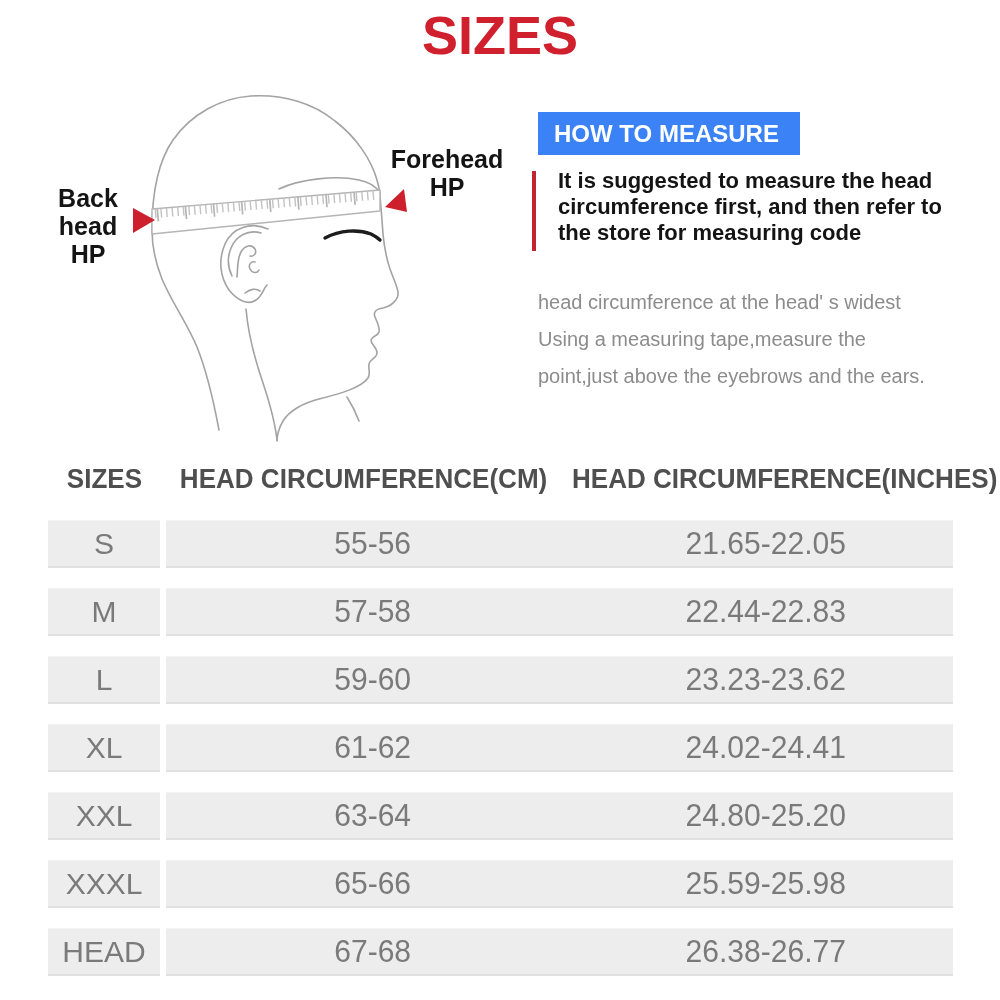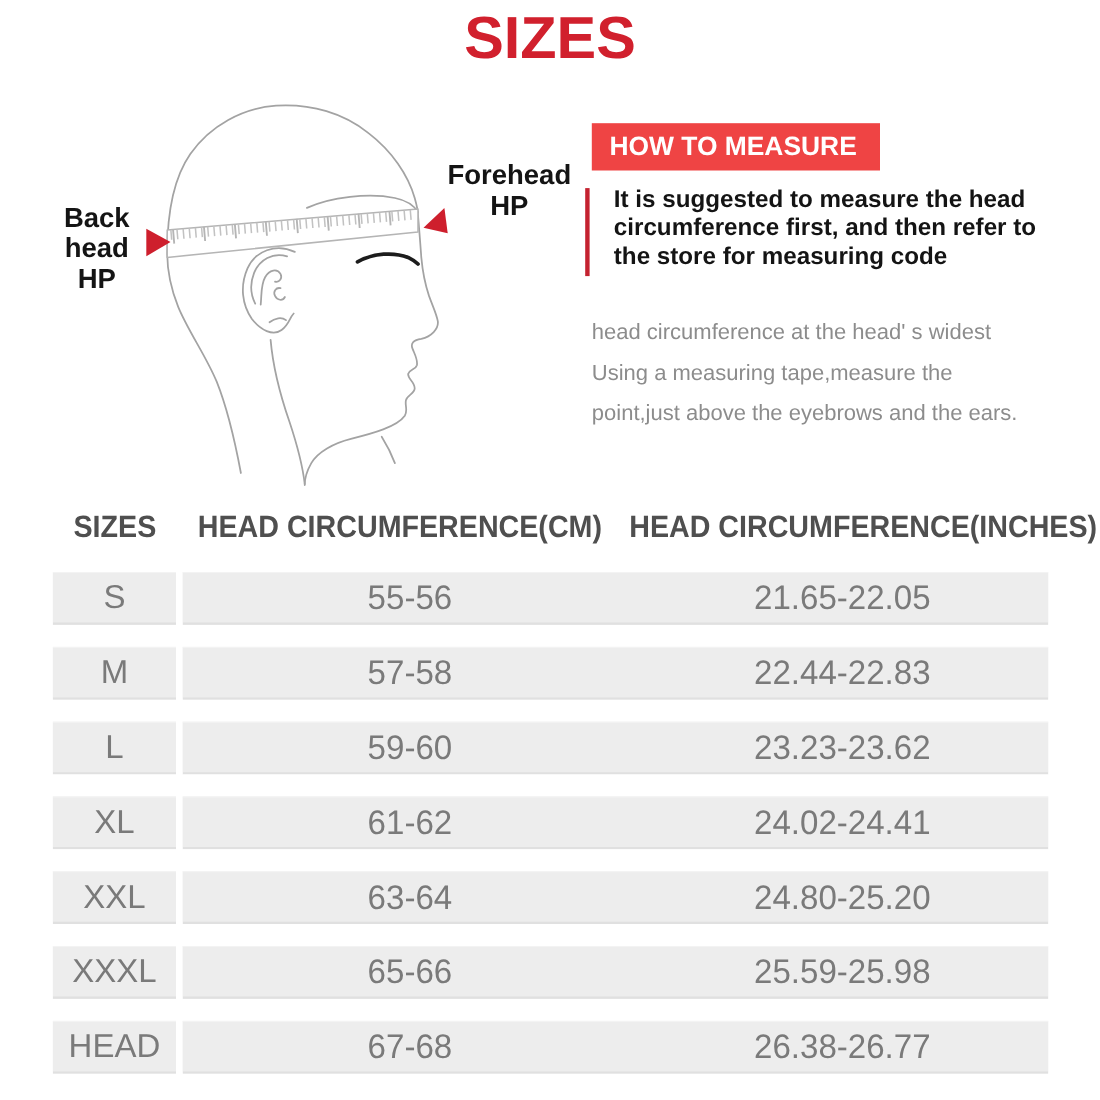--- a/index.html
+++ b/index.html
@@ -8,24 +8,24 @@
 
   
   .title{position:absolute;top:4px;left:0;width:1000px;text-align:center;
          font-size:54px;font-weight:800;letter-spacing:0px;color:#d1202d;}
 
   
   .head-svg{position:absolute;left:80px;top:85px;width:380px;height:360px;}
   .diag-label{position:absolute;text-align:center;font-weight:700;color:#141414;
               font-size:25px;line-height:28px;}
   .back-label{left:34px;top:184px;width:108px;}
-  .fore-label{left:385px;top:145px;width:124px;margin-left:16px;}
+  .fore-label{left:385px;top:145px;width:124px;}
 
   
-  .banner{position:absolute;left:538px;top:112px;width:262px;height:43px;background:#ef4444;
+  .banner{position:absolute;left:538px;top:112px;width:262px;height:43px;background:#3b82f6;
           color:#ffffff;font-weight:700;font-size:24px;line-height:43px;padding-left:16px;
           box-sizing:border-box;}
   .bold-block{position:absolute;left:532px;top:168px;width:420px;}
   .redbar{position:absolute;left:0;top:3px;width:4px;height:80px;background:#c42230;}
   .bold-lines{margin-left:26px;font-size:22px;font-weight:700;color:#141414;line-height:26px;}
   .note{position:absolute;left:538px;top:284px;width:430px;font-size:20px;color:#8c8c8c;
         line-height:37px;}
 
   
   .thead{position:absolute;top:462px;left:0;width:1000px;height:34px;line-height:34px;

